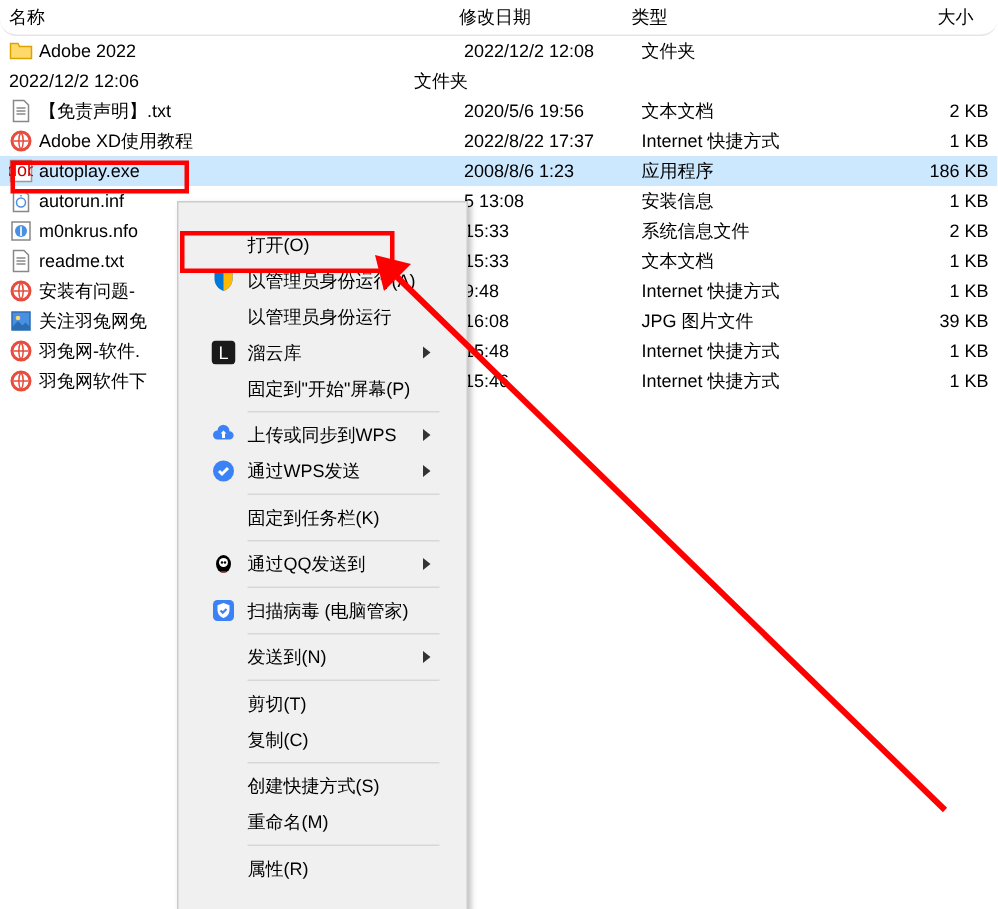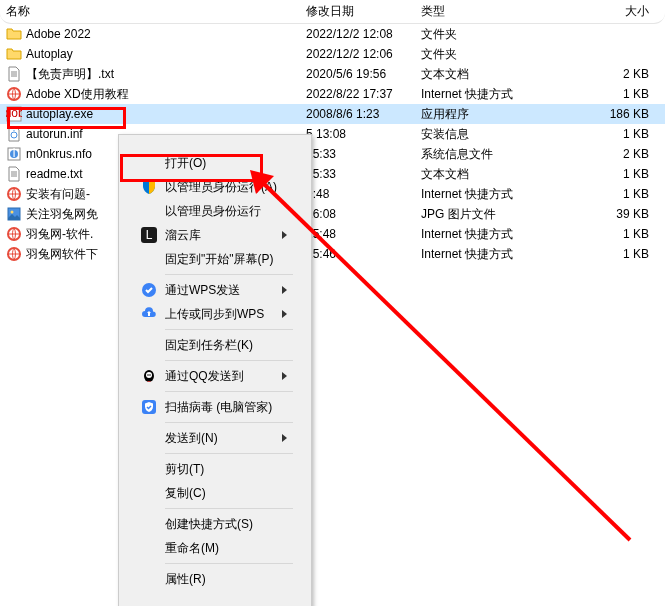--- a/index.html
+++ b/index.html
@@ -4,21 +4,21 @@
 <style>
 *{box-sizing:border-box;margin:0;padding:0;font-family:"Microsoft YaHei","Segoe UI",sans-serif;font-size:12px;color:#000;}
 body{background:#fff;width:665px;height:606px;overflow:hidden;position:relative;}
 .header{display:flex;height:24px;border-bottom:1px solid #e5e5e5;align-items:center;color:#555;border-radius:11px;}
 .header>div{padding:0 6px;}
 .c-name{width:300px;}
 .c-date{width:115px;}
 .c-type{width:140px;}
 .c-size{width:100px;text-align:right;}
 .list{width:100%;}
-.row{display:flex;height:20px;align-items:center;}
+.row{display:flex;height:20px;align-items:center;justify-content:space-between;}
 .row.sel{background:#cce8ff;}
 .row>div{padding:0 6px;white-space:nowrap;overflow:hidden;}
 .icn{width:16px;height:16px;margin-right:4px;display:inline-flex;align-items:center;justify-content:center;vertical-align:middle;}
 .nm{display:inline-block;vertical-align:middle;}
 .context{position:absolute;left:118px;top:134px;width:194px;background:#f0f0f0;border:1px solid #ccc;box-shadow:2px 2px 4px rgba(0,0,0,0.25);padding:16px;}
 .cm-item{height:24px;display:flex;align-items:center;padding-left:30px;position:relative;}
 .cm-sep{height:1px;background:#d7d7d7;margin:3px 2px 3px 30px;}
 .cm-icon{position:absolute;left:6px;top:4px;width:16px;height:16px;}
 .cm-arrow{position:absolute;right:8px;top:8px;border-left:5px solid #333;border-top:4px solid transparent;border-bottom:4px solid transparent;width:0;height:0;}
 .hl1{position:absolute;left:7px;top:107px;width:119px;height:22px;border:3px solid #ff0000;pointer-events:none;}
@@ -40,25 +40,20 @@
       <div class="c-name"><span class="icn">
           <svg viewBox="0 0 16 16">
             <path d="M1 3h5l1 2h8v8H1z" fill="#ffd96a" stroke="#d9a400"></path>
           </svg>
         </span><span class="nm">Adobe 2022</span></div>
       <div class="c-date">2022/12/2 12:08</div>
       <div class="c-type">文件夹</div>
       <div class="c-size"></div>
     </div>
     <div class="row">
-      <div class="c-name"><span class="icn">
-          <svg viewBox="0 0 16 16">
-            <path d="M1 3h5l1 2h8v8H1z" fill="#ffd96a" stroke="#d9a400"></path>
-          </svg>
-        </span><span class="nm">Autoplay</span></div>
       <div class="c-date">2022/12/2 12:06</div>
       <div class="c-type">文件夹</div>
       <div class="c-size"></div>
     </div>
     <div class="row">
       <div class="c-name"><span class="icn">
           <svg viewBox="0 0 16 16">
             <path d="M3 1h7l3 3v11H3z" fill="#fff" stroke="#888"></path>
             <path d="M5 6h6M5 8h6M5 10h6" stroke="#888"></path>
           </svg>
@@ -192,32 +187,32 @@
         </svg></span>
     <span>溜云库</span>
       <span class="cm-arrow"></span>
   </div>
   <div class="cm-item">
       <span>固定到"开始"屏幕(P)</span>
     </div>
   <div class="cm-sep"></div>
   <div class="cm-item">
     <span class="cm-icon"><svg viewBox="0 0 16 16">
+          <path d="M4 11a3 3 0 010-6 4 4 0 018 .5A2.5 2.5 0 0112 11H4z" fill="#3b82f6"></path>
+          <path d="M8 5l2 2h-1v3H7V7H6z" fill="#fff"></path>
+        </svg></span>
+    <span>上传或同步到WPS</span>
+      <span class="cm-arrow"></span>
+  </div>
+  <div class="cm-item">
+    <span class="cm-icon"><svg viewBox="0 0 16 16">
           <circle cx="8" cy="8" r="7" fill="#3b82f6"></circle>
           <path d="M5 8l2 2 4-4" stroke="#fff" stroke-width="2" fill="none"></path>
         </svg></span>
     <span>通过WPS发送</span>
-      <span class="cm-arrow"></span>
-  </div>
-  <div class="cm-item">
-    <span class="cm-icon"><svg viewBox="0 0 16 16">
-          <path d="M4 11a3 3 0 010-6 4 4 0 018 .5A2.5 2.5 0 0112 11H4z" fill="#3b82f6"></path>
-          <path d="M8 5l2 2h-1v3H7V7H6z" fill="#fff"></path>
-        </svg></span>
-    <span>上传或同步到WPS</span>
       <span class="cm-arrow"></span>
   </div>
   <div class="cm-sep"></div>
   <div class="cm-item">
       <span>固定到任务栏(K)</span>
     </div>
   <div class="cm-sep"></div>
   <div class="cm-item">
     <span class="cm-icon"><svg viewBox="0 0 16 16">
           <ellipse cx="8" cy="8" rx="5" ry="6" fill="#000"></ellipse>

